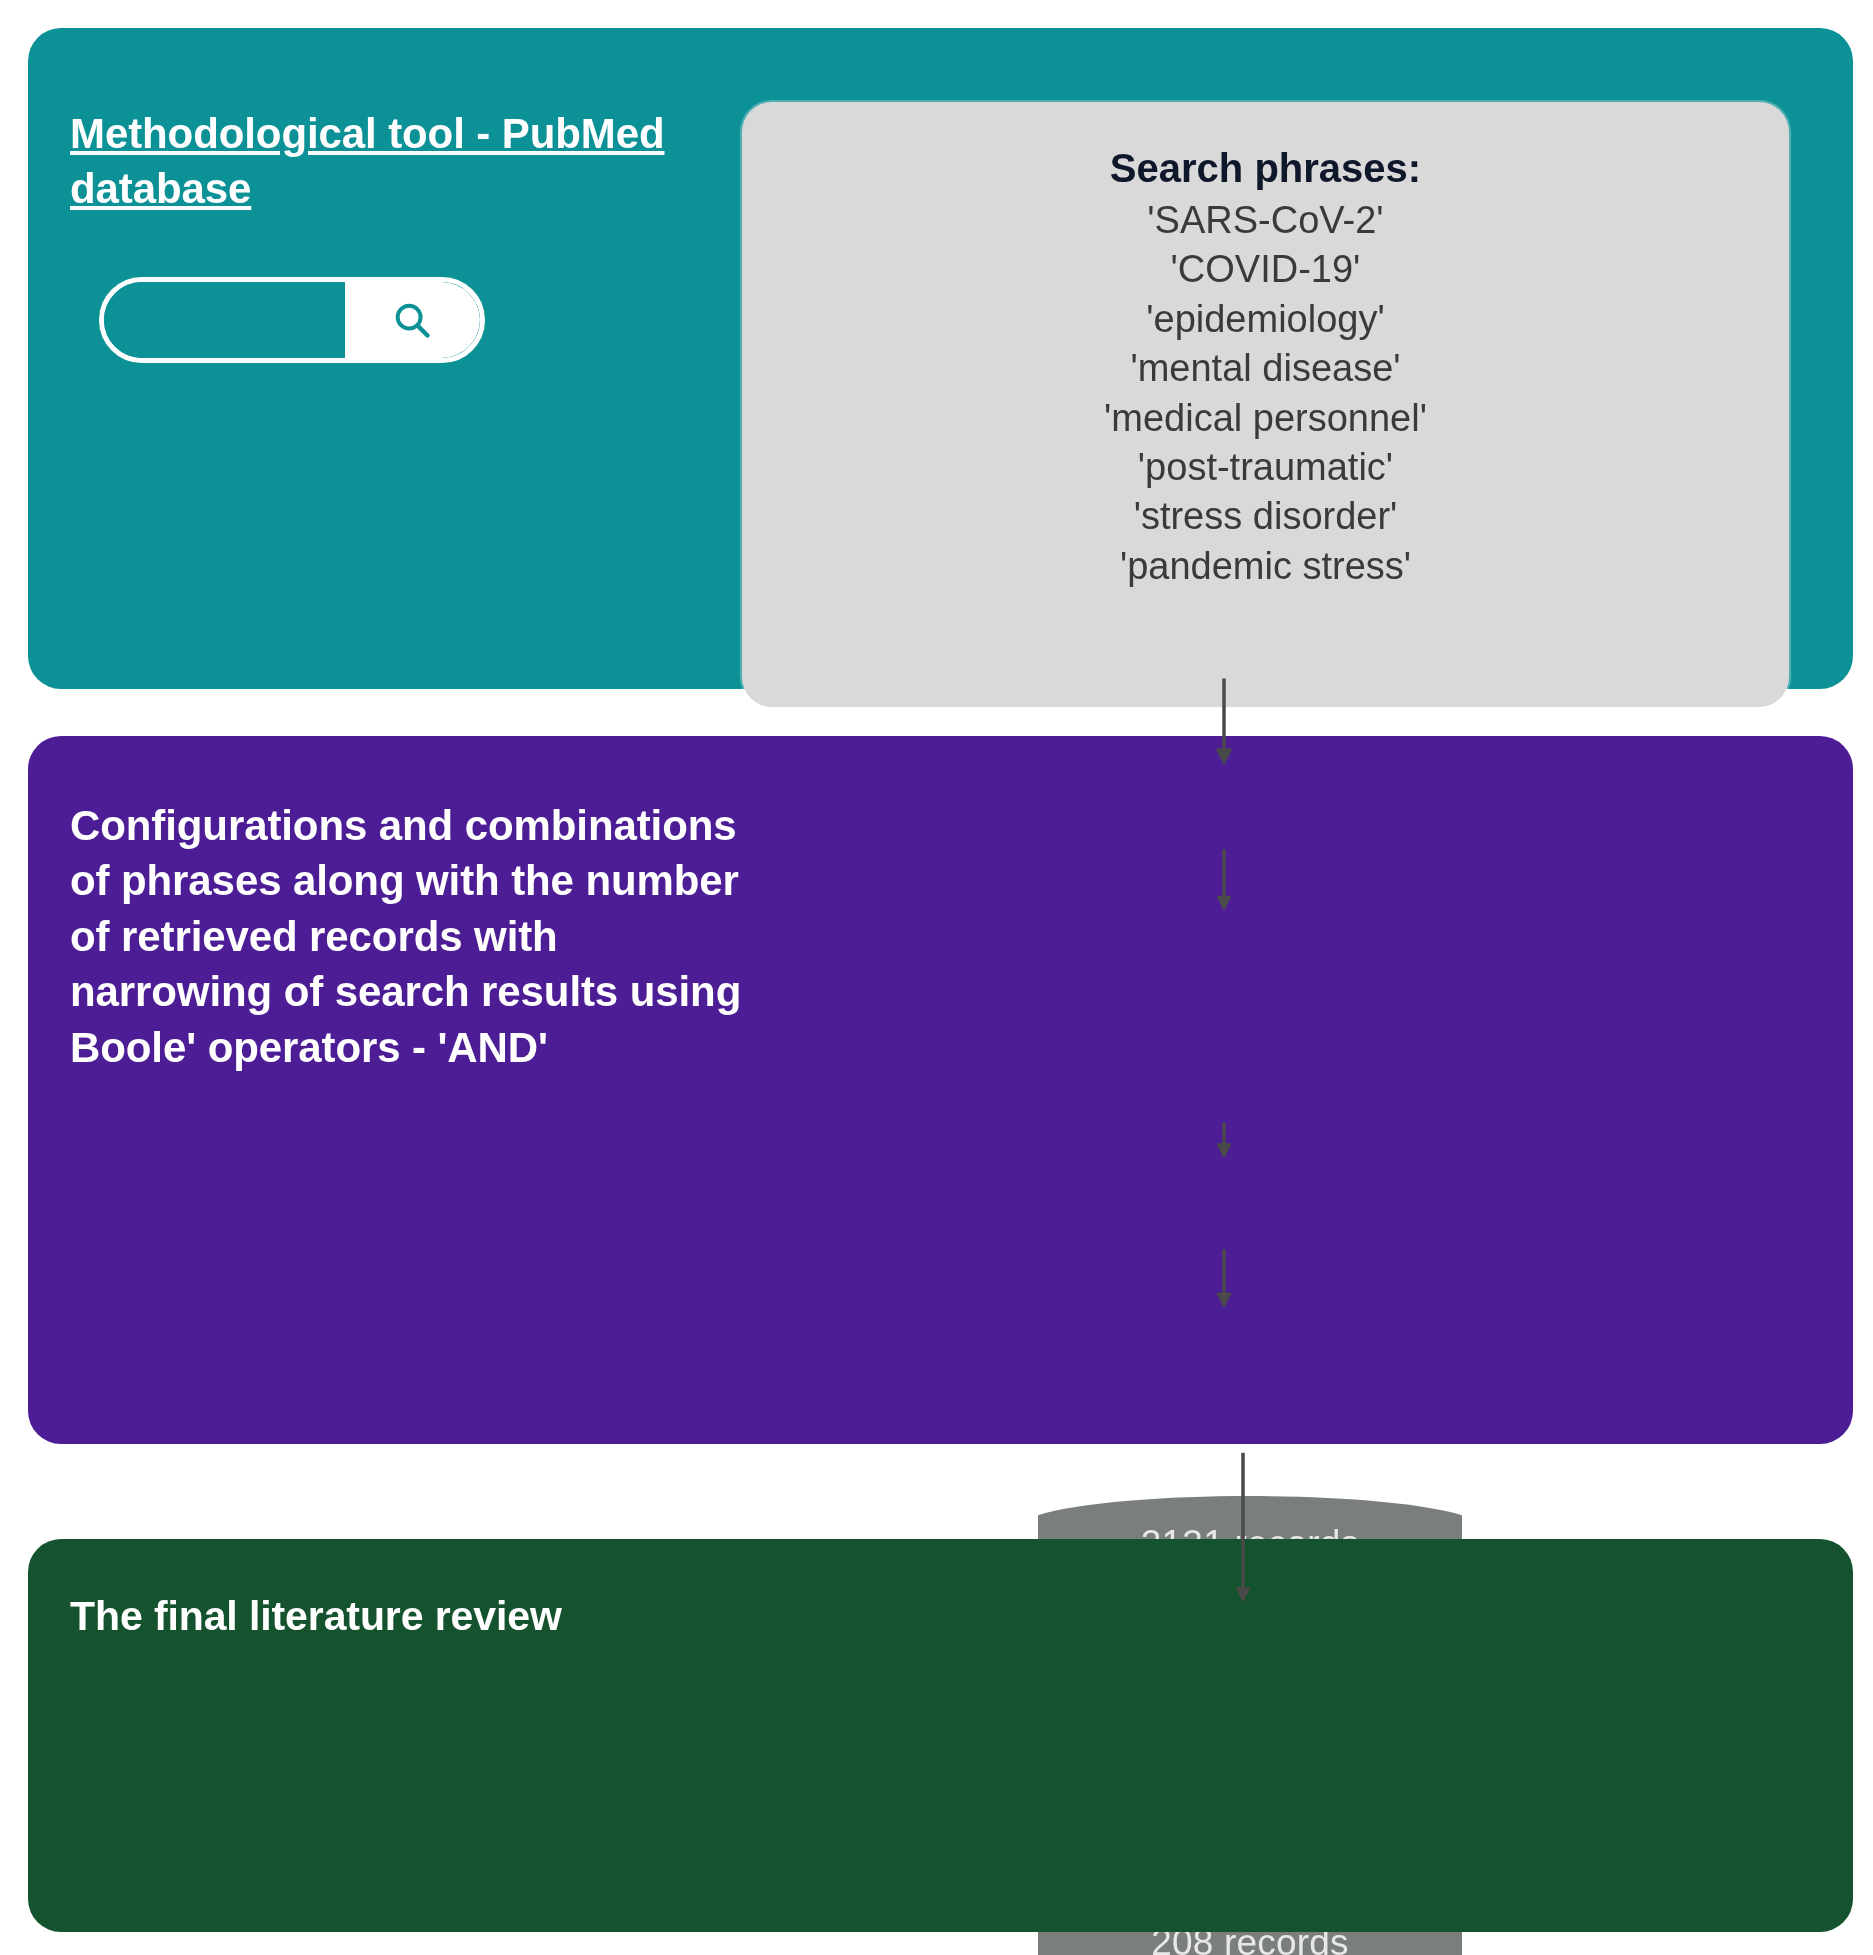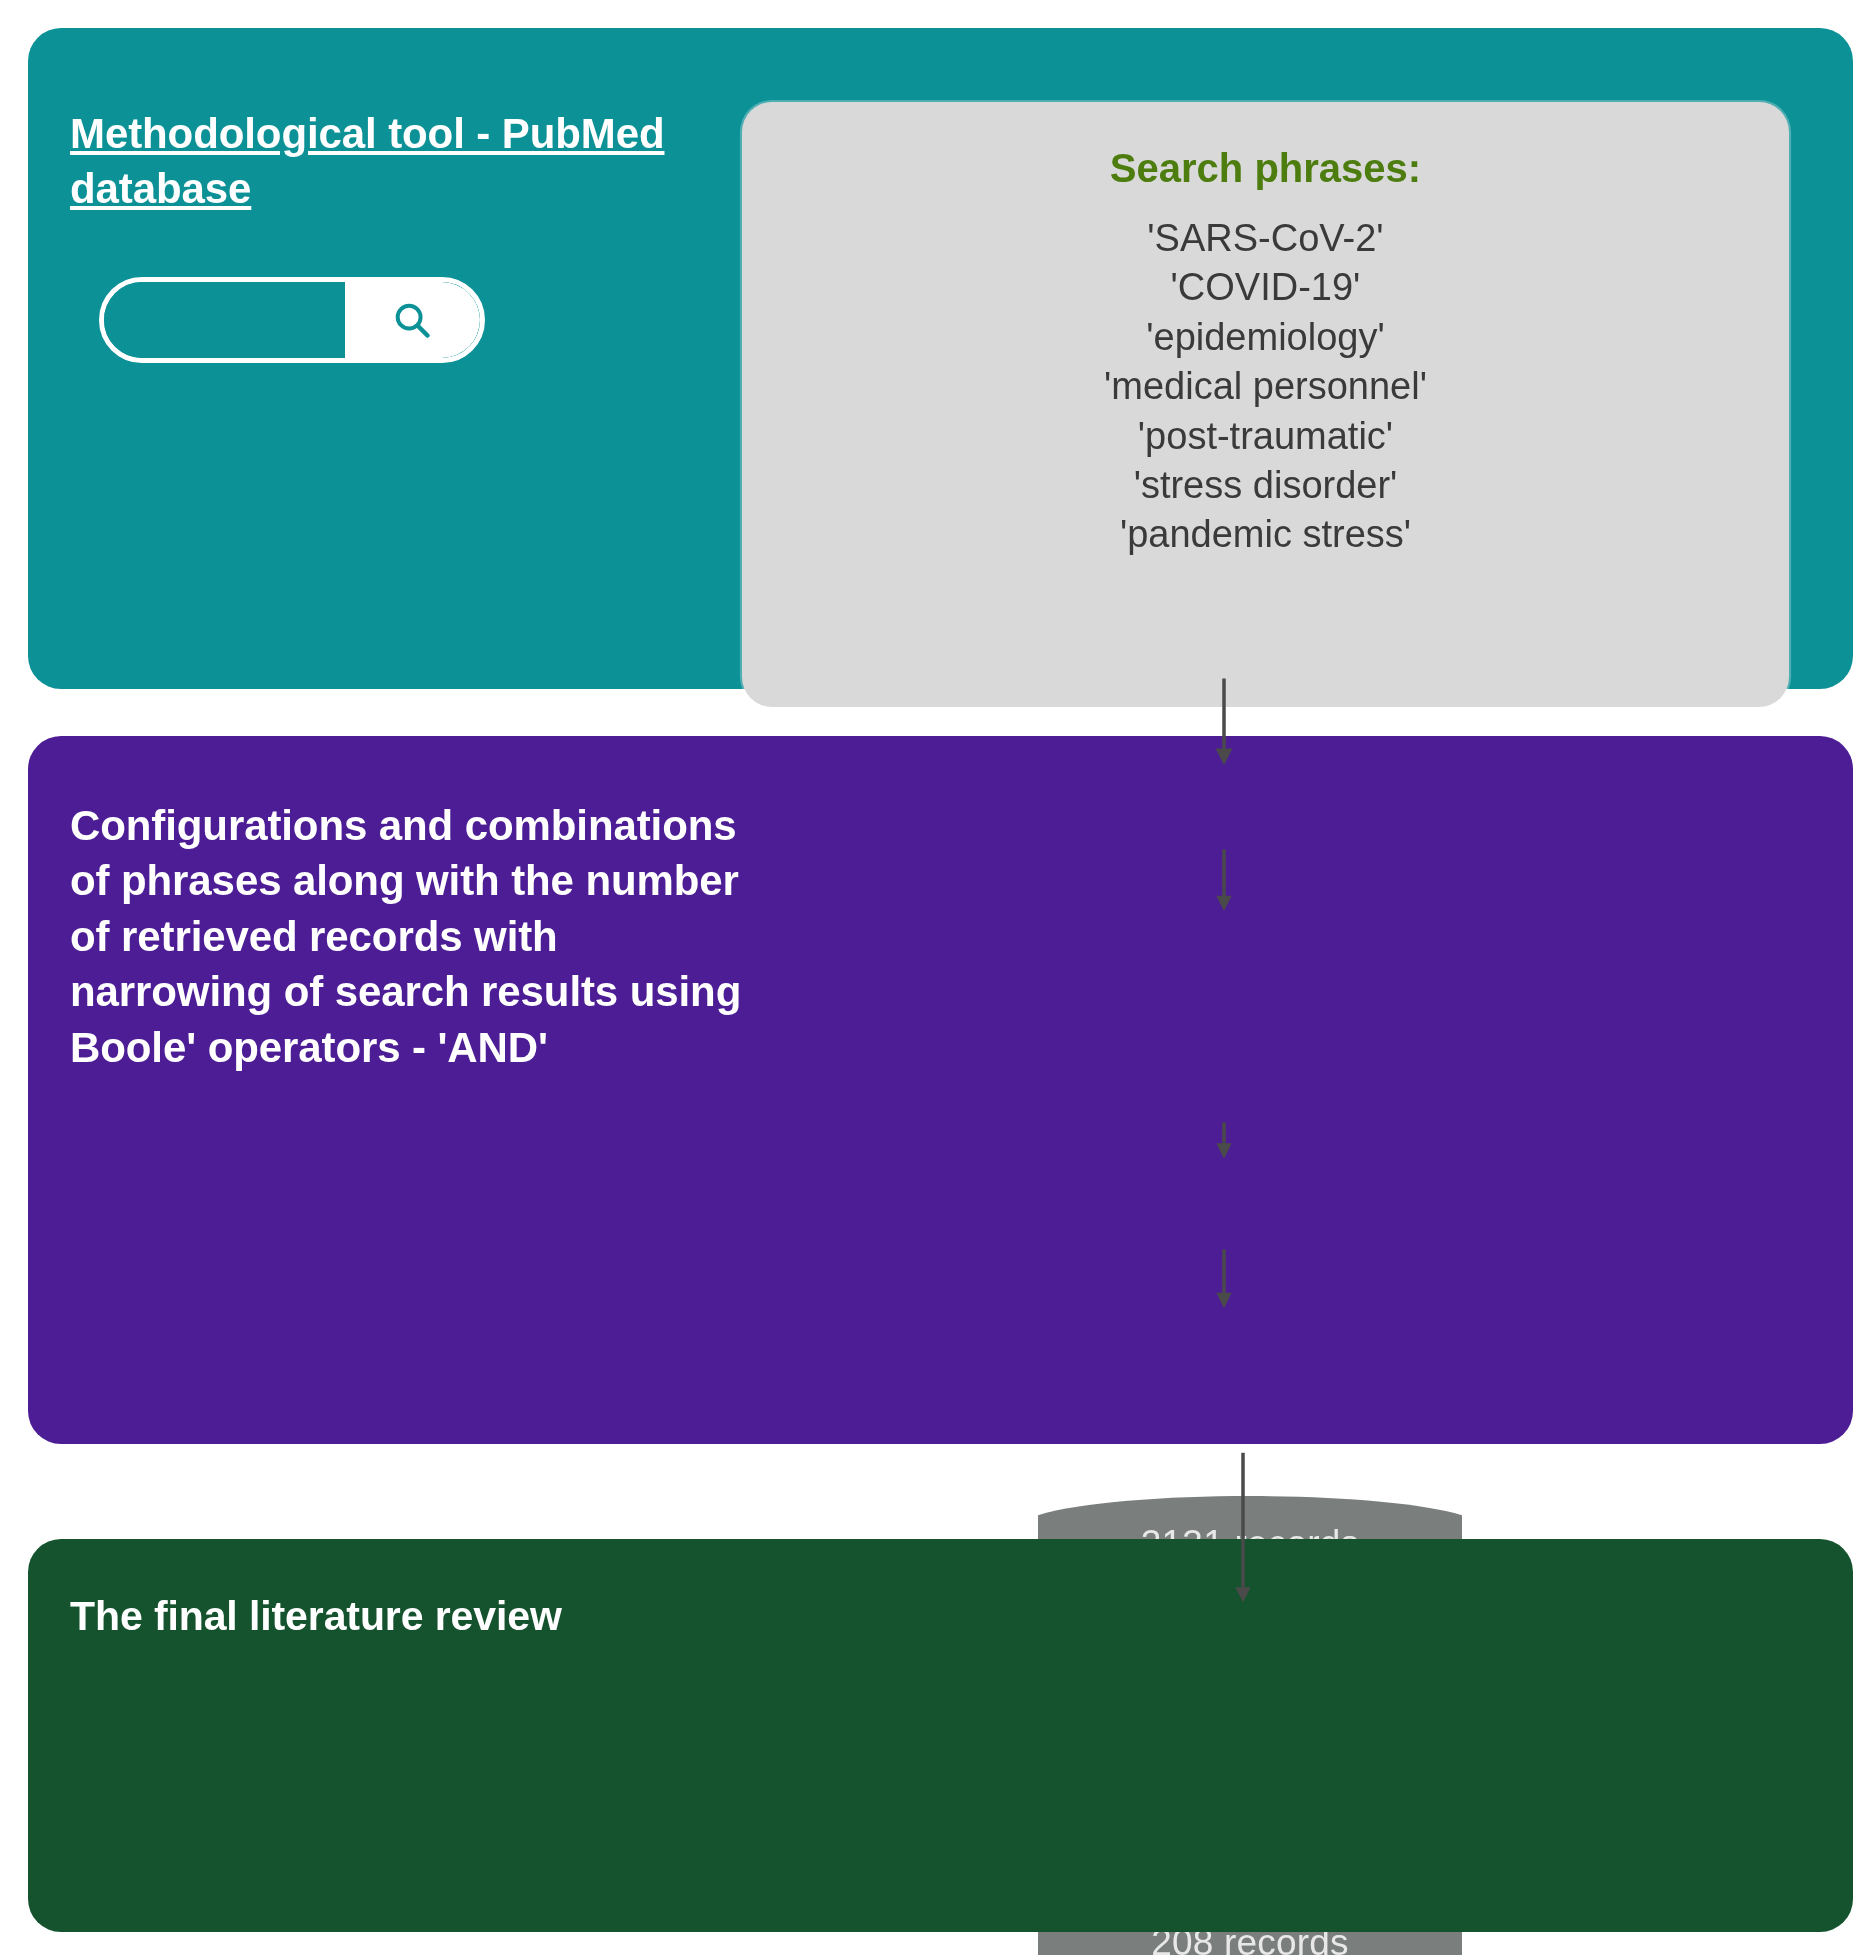--- a/index.html
+++ b/index.html
@@ -30,22 +30,22 @@
   
   .graybox{position:absolute;background:#D9D9D9;border-radius:30px;
            display:flex;align-items:center;justify-content:center;
            box-shadow:0 0 0 2.1px rgba(255,255,255,.28);}
   #searchphrases-box{left:714px;top:74px;width:1047px;height:605px;
                      align-items:flex-start;justify-content:center;}
   #if-box{left:764px;top:909px;width:997px;height:218px;}
 
   #searchphrases-text{padding-top:40px;text-align:center;color:#3A3A3A;
                       font-size:38px;line-height:1.30;}
-  #searchphrases-text .sp-head{display:block;font-weight:bold;color:#4d7c0f;
-                      font-size:40px;margin-bottom:20px;}
+  #searchphrases-text .sp-head{display:block;font-weight:bold;color:#0f172a;
+                      font-size:40px;margin-bottom:2px;}
   #searchphrases-text .sp-item{display:block;}
 
   .boxtext{color:#3C3C3C;font-size:39px;text-align:center;padding:0 28px;}
 
   
   .hexnode{position:absolute;display:flex;align-items:center;justify-content:center;}
   .hexnode svg{position:absolute;left:0;top:0;width:100%;height:100%;}
   .hexnode span{position:relative;color:#E8E8E8;font-size:37px;letter-spacing:0.2px;}
   #node-2131{left:1010px;top:758px;width:424px;height:100px;}
   #node-208{left:1010px;top:1155px;width:424px;height:103px;}
@@ -71,20 +71,21 @@
       </svg>
     </div>
   </div>
 
   <div class="graybox" id="searchphrases-box">
     <div id="searchphrases-text">
       <span class="sp-head">Search phrases:</span>
       <span class="sp-item">'SARS-CoV-2'</span>
       <span class="sp-item">'COVID-19'</span>
       <span class="sp-item">'epidemiology'</span>
+      <span class="sp-item">'mental disease'</span>
       <span class="sp-item">'medical personnel'</span>
       <span class="sp-item">'post-traumatic'</span>
       <span class="sp-item">'stress disorder'</span>
       <span class="sp-item">'pandemic stress'</span>
     </div>
   </div>
 </div>
 
 <div class="panel" id="panel-process">
   <div class="panel-title" id="process-title">Configurations and combinations of phrases along with the number of retrieved records with narrowing of search results using Boole' operators - 'AND'</div>

